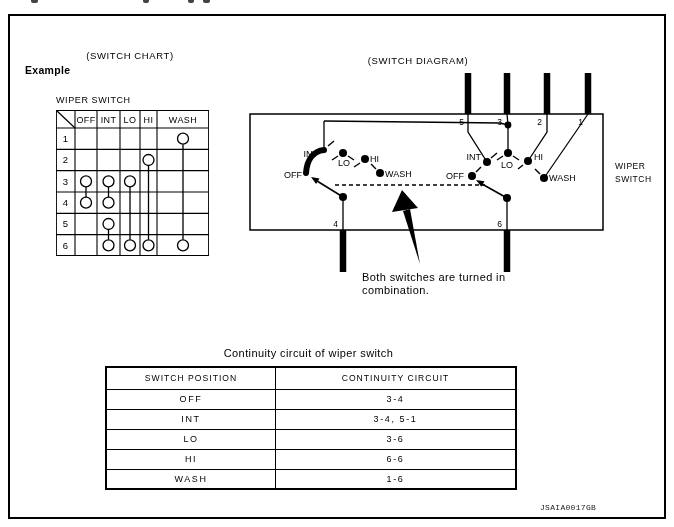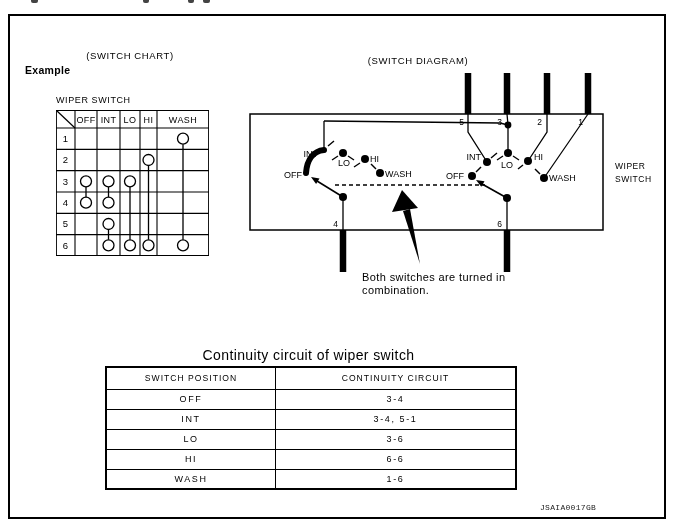--- a/index.html
+++ b/index.html
@@ -8,21 +8,21 @@
     font-family:"Liberation Sans", sans-serif;color:#000;overflow:hidden;
   }
   .abs{position:absolute;}
   .frame{left:8px;top:14px;width:654px;height:501px;border:2px solid #000;}
   .example{left:25px;top:16px;font-size:10.5px;font-weight:bold;letter-spacing:.3px;margin-top:48px;}
   .section-title{font-size:9.5px;letter-spacing:.6px;text-align:center;white-space:nowrap;}
   .chart-section-title{left:58px;top:50px;width:144px;}
   .diagram-section-title{left:348px;top:55px;width:140px;text-align:center;}
   .chart-table-title{left:56px;top:95px;width:153px;text-align:left;font-size:9px;letter-spacing:.6px;}
   .note{left:362px;top:271px;font-size:11px;line-height:13px;letter-spacing:.4px;}
-  .ctable-title{left:105px;top:347px;width:407px;text-align:center;font-size:14px;letter-spacing:.4px;}
+  .ctable-title{left:105px;top:347px;width:407px;text-align:center;font-size:11px;letter-spacing:.4px;}
   table.ctable{
     left:105px;top:366px;border-collapse:collapse;table-layout:fixed;
     font-size:9px;
     border-radius:7px;
   }
   table.ctable td,table.ctable th{
     border:1px solid #000;text-align:center;vertical-align:middle;
     font-weight:normal;padding:0;letter-spacing:1.6px;
   }
   table.ctable{border:2px solid #000;}

